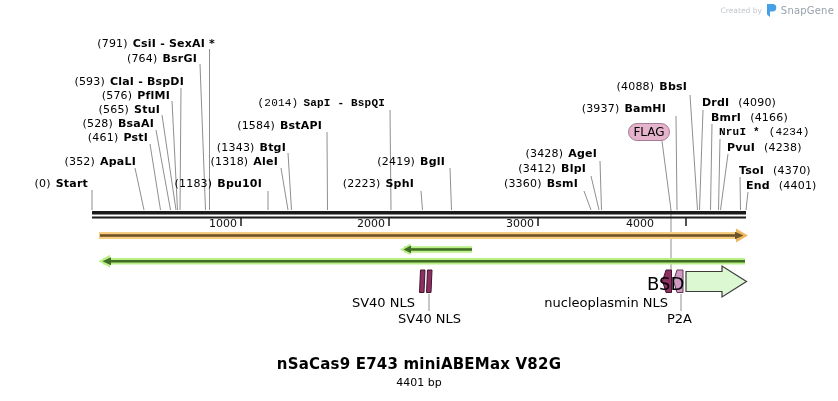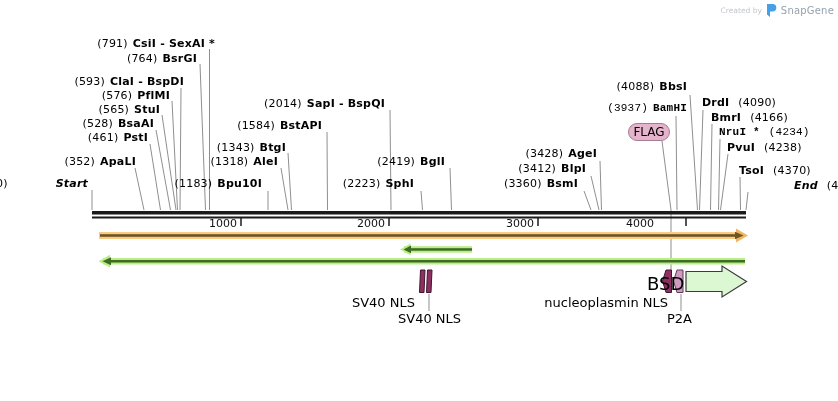--- a/index.html
+++ b/index.html
@@ -19,21 +19,21 @@
   .orange-halo{fill:var(--orange_fill);} .orange-head{fill:var(--orange_head);}
   .orange-core{fill:var(--orange_core);}
   .green-halo{fill:var(--green_halo);} .green-core{fill:var(--green_core);}
   .bar-maroon{fill:var(--maroon);stroke:#40172e;stroke-width:1;}
   .bar-pink{fill:var(--pink);stroke:#5f3b55;stroke-width:1;}
   .bsd-arrow{fill:var(--bsd_fill);stroke:#3c3c3c;stroke-width:1.2;}
   .enz{position:absolute;white-space:nowrap;font-size:11px;line-height:13px;letter-spacing:.2px;}
   .enz .pos{font-weight:400;}
   .enz .ename{font-weight:700;margin-left:5px;}
   .enz.right .ename{margin-left:0;margin-right:9px;}
-  .enz.it .ename{font-style:italic;margin-left:48px;}
+  .enz.it .ename{}
   .ticklabel{position:absolute;width:58px;text-align:right;font-size:11px;color:#111;}
   .flabel{position:absolute;font-size:13px;line-height:13px;white-space:nowrap;}
   .flag-badge{position:absolute;left:628px;top:123px;width:40px;height:16px;
       background:var(--flag_fill);border:1px solid var(--flag_border);border-radius:9px;
       font-size:12px;line-height:16px;text-align:center;}
   .bsd-label{position:absolute;left:647px;top:273px;width:36px;text-align:right;font-size:18px;}
   .title-block{position:absolute;left:0;right:0;top:355px;text-align:center;}
   .title-main{font-size:15px;font-weight:700;letter-spacing:.2px;}
   .title-sub{font-size:11px;margin-top:3px;}
   .watermark{position:absolute;top:4px;right:4px;display:flex;align-items:center;gap:4px;}
@@ -135,27 +135,27 @@
       <div class="enz" style="top: 89px; right: 668px;"><span class="pos">(576)</span><span class="ename">PflMI</span></div>
       <div class="enz" style="top: 103px; right: 678px;"><span class="pos">(565)</span><span class="ename">StuI</span></div>
       <div class="enz" style="top: 117px; right: 684px;"><span class="pos">(528)</span><span class="ename">BsaAI</span></div>
       <div class="enz" style="top: 131px; right: 690px;"><span class="pos">(461)</span><span class="ename">PstI</span></div>
       <div class="enz" style="top: 155px; right: 702px;"><span class="pos">(352)</span><span class="ename">ApaLI</span></div>
       <div class="enz it" style="top: 177px; right: 750px;"><span class="pos">(0)</span><span class="ename">Start</span></div>
       <div class="enz" style="top: 177px; right: 576px;"><span class="pos">(1183)</span><span class="ename">Bpu10I</span></div>
       <div class="enz" style="top: 155px; right: 560px;"><span class="pos">(1318)</span><span class="ename">AleI</span></div>
       <div class="enz" style="top: 141px; right: 552px;"><span class="pos">(1343)</span><span class="ename">BtgI</span></div>
       <div class="enz" style="top: 119px; right: 516px;"><span class="pos">(1584)</span><span class="ename">BstAPI</span></div>
-      <div class="enz" style="top: 97px; right: 453px;"><span class="pos">(2014)</span><span class="ename">SapI - BspQI</span></div>
+      <div class="enz" style="top: 97px; right: 453px; font-family: Liberation Mono, monospace;"><span class="pos">(2014)</span><span class="ename">SapI - BspQI</span></div>
       <div class="enz" style="top: 177px; right: 424px;"><span class="pos">(2223)</span><span class="ename">SphI</span></div>
       <div class="enz" style="top: 155px; right: 393px;"><span class="pos">(2419)</span><span class="ename">BglI</span></div>
       <div class="enz" style="top: 177px; right: 260px;"><span class="pos">(3360)</span><span class="ename">BsmI</span></div>
       <div class="enz" style="top: 162px; right: 252px;"><span class="pos">(3412)</span><span class="ename">BlpI</span></div>
       <div class="enz" style="top: 147px; right: 241px;"><span class="pos">(3428)</span><span class="ename">AgeI</span></div>
-      <div class="enz" style="top: 102px; right: 151px; font-family: Liberation Mono, monospace;"><span class="pos">(3937)</span><span class="ename">BamHI</span></div>
+      <div class="enz" style="top: 102px; right: 172px;"><span class="pos">(3937)</span><span class="ename">BamHI</span></div>
       <div class="enz" style="top: 80px; right: 151px;"><span class="pos">(4088)</span><span class="ename">BbsI</span></div>
       <div class="enz right" style="top: 96px; left: 702px;"><span class="ename">DrdI</span><span class="pos">(4090)</span></div>
       <div class="enz right" style="top: 111px; left: 711px;"><span class="ename">BmrI</span><span class="pos">(4166)</span></div>
       <div class="enz right" style="top: 126px; left: 719px; font-family: Liberation Mono, monospace;"><span class="ename">NruI *</span><span class="pos">(4234)</span></div>
       <div class="enz right" style="top: 141px; left: 727px;"><span class="ename">PvuI</span><span class="pos">(4238)</span></div>
       <div class="enz right" style="top: 164px; left: 739px;"><span class="ename">TsoI</span><span class="pos">(4370)</span></div>
       <div class="enz right it" style="top: 179px; left: 746px;"><span class="ename">End</span><span class="pos">(4401)</span></div>
       <span class="ticklabel" style="left: 179px; top: 217px;">1000</span>
       <span class="ticklabel" style="left: 327px; top: 217px;">2000</span>
       <span class="ticklabel" style="left: 476px; top: 217px;">3000</span>
@@ -163,13 +163,17 @@
     </div>
 
   <div class="flag-badge">FLAG</div>
 
   <div class="flabel" style="right:423px;top:296px;">SV40 NLS</div>
   <div class="flabel" style="left:398px;top:312px;">SV40 NLS</div>
   <div class="flabel" style="right:170px;top:296px;">nucleoplasmin NLS</div>
   <div class="flabel" style="left:667px;top:312px;">P2A</div>
   <div class="bsd-label">BSD</div>
 
+  <div class="title-block">
+    <div class="title-main">nSaCas9 E743 miniABEMax V82G</div>
+    <div class="title-sub">4401 bp</div>
+  </div>
 </div>
 
 </body></html>

